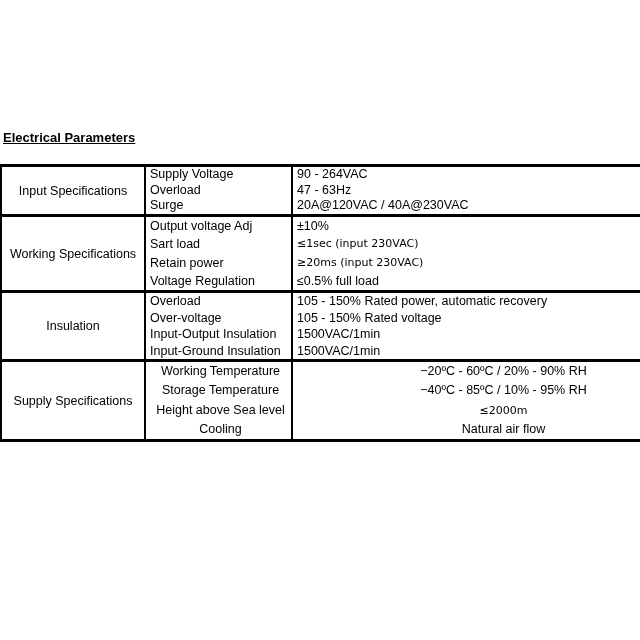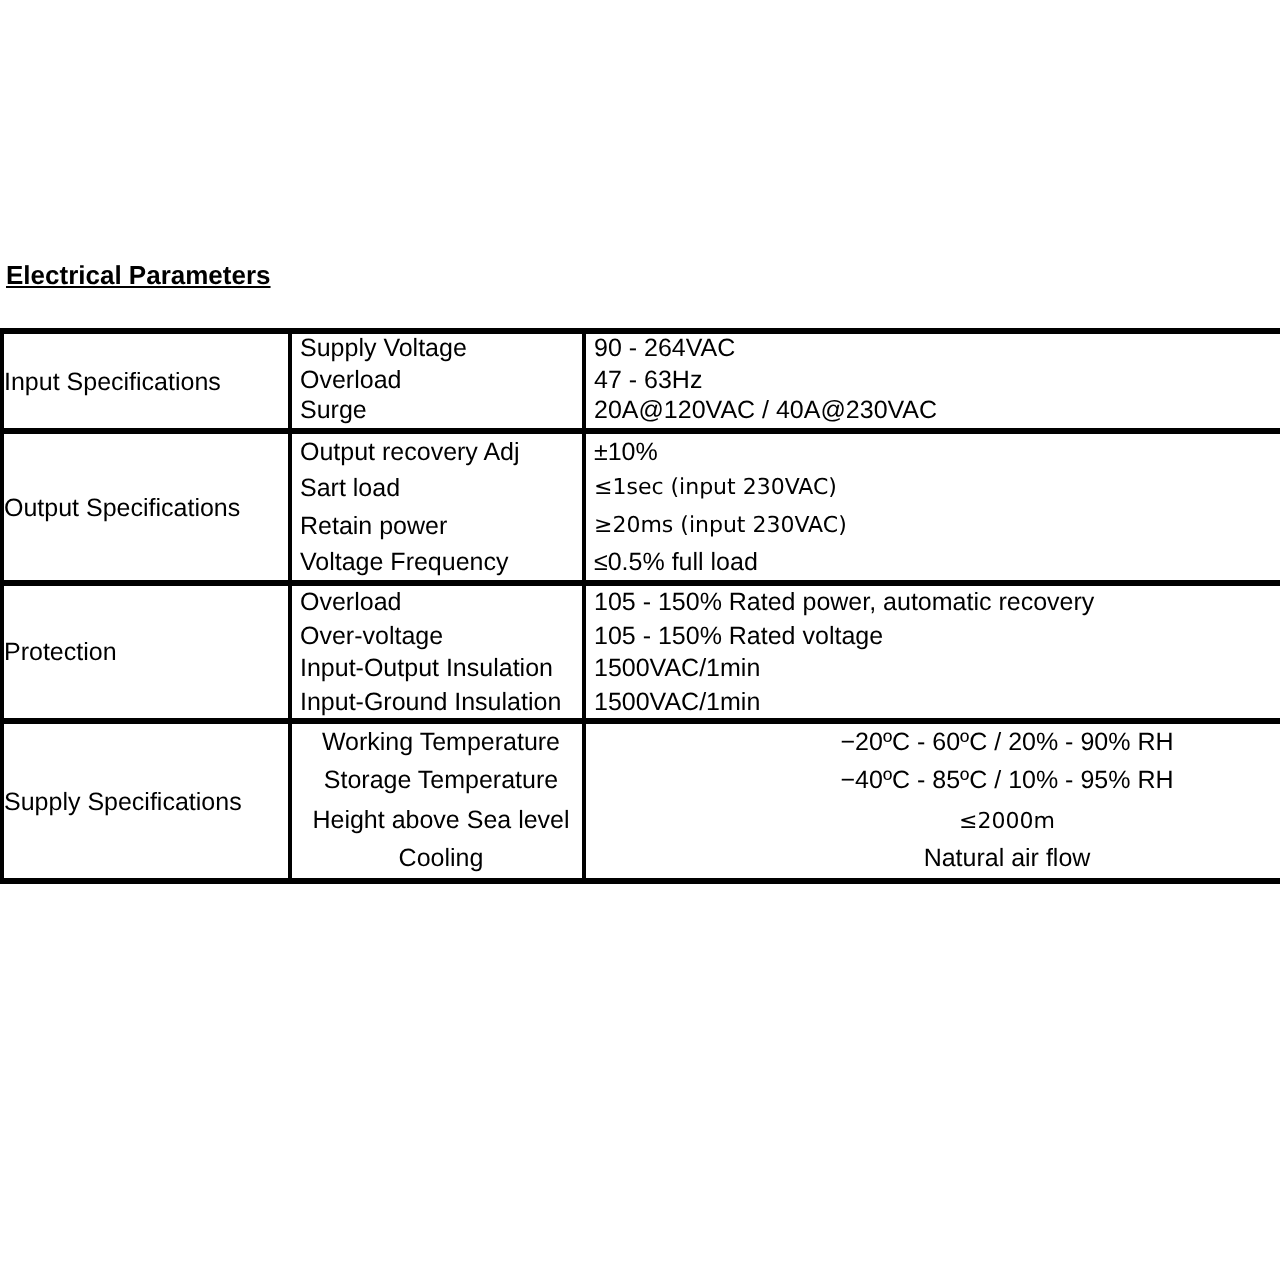--- a/index.html
+++ b/index.html
@@ -38,21 +38,21 @@
   table.spec-table td {
     border: 2px solid #000000;
     border-top: 3px solid #000000;
     border-bottom: 3px solid #000000;
     vertical-align: middle;
     font-size: 12.5px;
     padding: 0;
   }
   td.cat {
     width: 144px;
-    text-align: left;
+    text-align: center;
   }
   td.param { width: 147px; margin-left: 10px; }
   td.val { width: 419px; border-right: none; }
   .lines {
     display: flex;
     flex-direction: column;
     justify-content: space-evenly;
     padding-left: 4px;
     overflow: hidden;
   }
@@ -92,40 +92,40 @@
             </td>
             <td class="val">
               <div class="lines">
                 <div class="line">90 - 264VAC</div>
                 <div class="line">47 - 63Hz</div>
                 <div class="line">20A@120VAC / 40A@230VAC</div>
               </div>
             </td>
           </tr>
           <tr class="sec-1">
-            <td class="cat">Output Specifications</td>
+            <td class="cat">Working Specifications</td>
             <td class="param">
               <div class="lines">
-                <div class="line">Output recovery Adj</div>
+                <div class="line">Output voltage Adj</div>
                 <div class="line">Sart load</div>
                 <div class="line">Retain power</div>
-                <div class="line">Voltage Frequency</div>
+                <div class="line">Voltage Regulation</div>
               </div>
             </td>
             <td class="val">
               <div class="lines">
                 <div class="line">±10%</div>
                 <div class="line alt">≤1sec (input 230VAC)</div>
                 <div class="line alt">≥20ms (input 230VAC)</div>
                 <div class="line">≤0.5% full load</div>
               </div>
             </td>
           </tr>
           <tr class="sec-2">
-            <td class="cat">Protection</td>
+            <td class="cat">Insulation</td>
             <td class="param">
               <div class="lines">
                 <div class="line">Overload</div>
                 <div class="line">Over-voltage</div>
                 <div class="line">Input-Output Insulation</div>
                 <div class="line">Input-Ground Insulation</div>
               </div>
             </td>
             <td class="val">
               <div class="lines">

